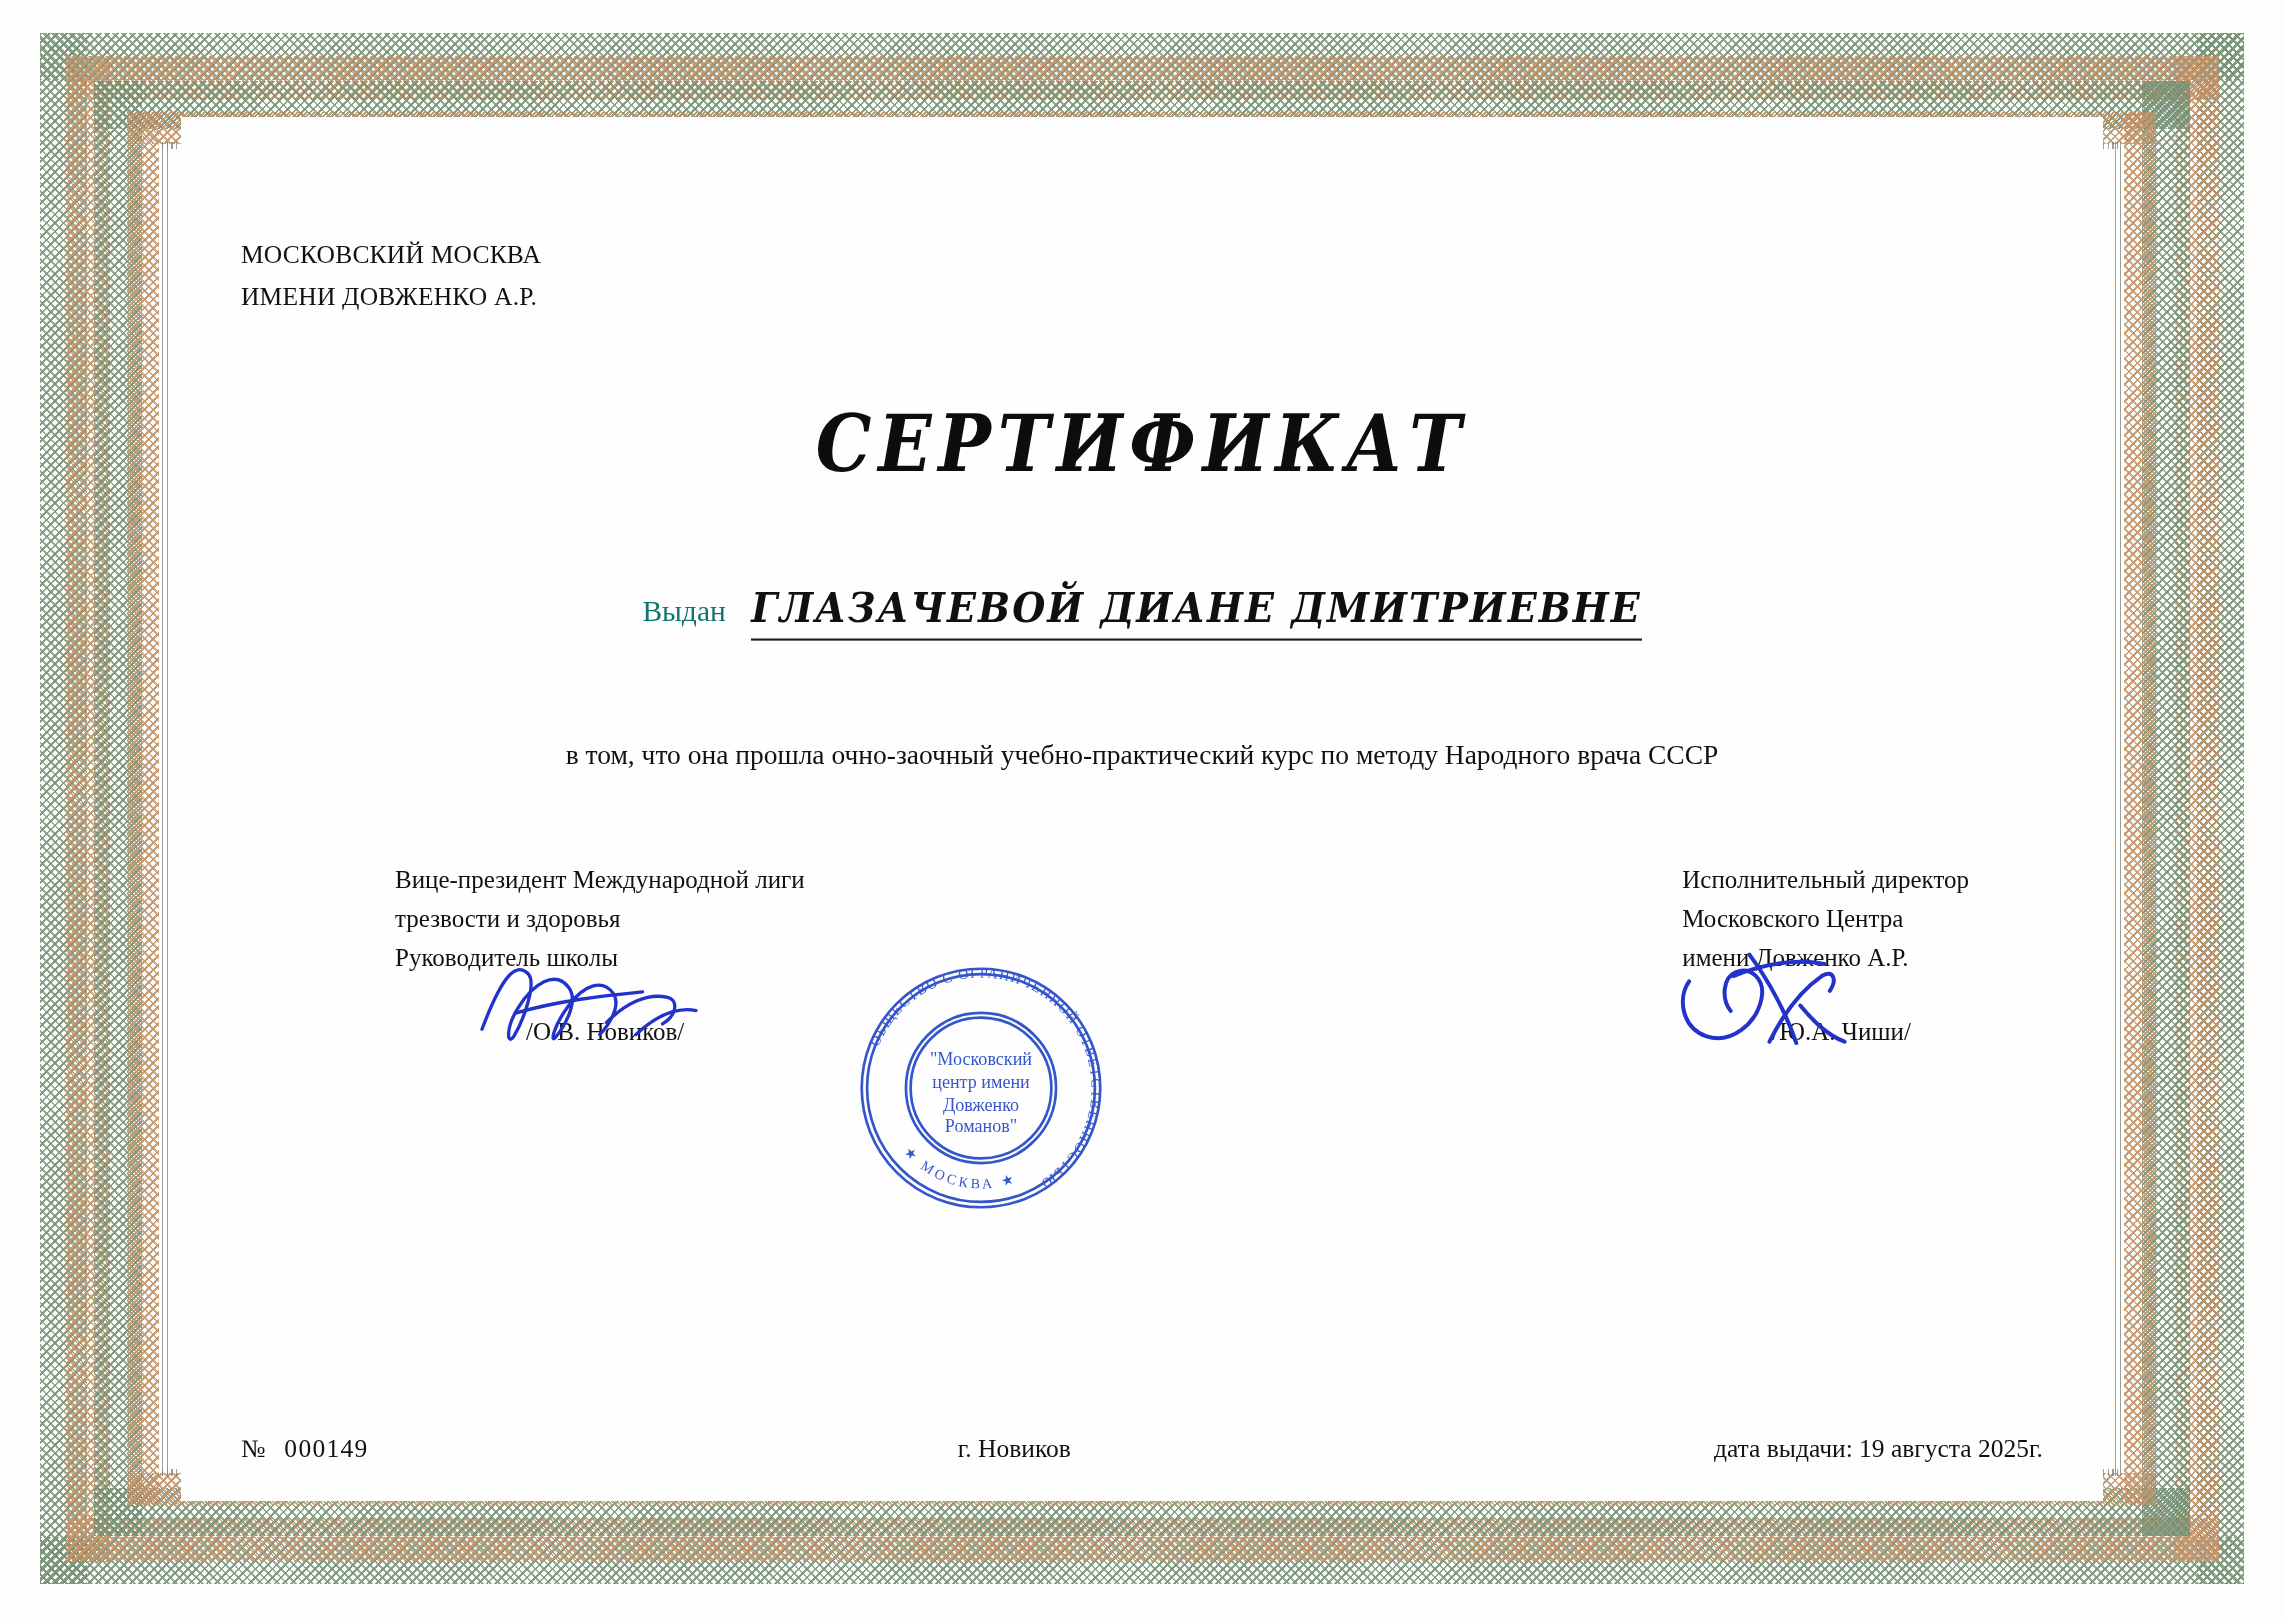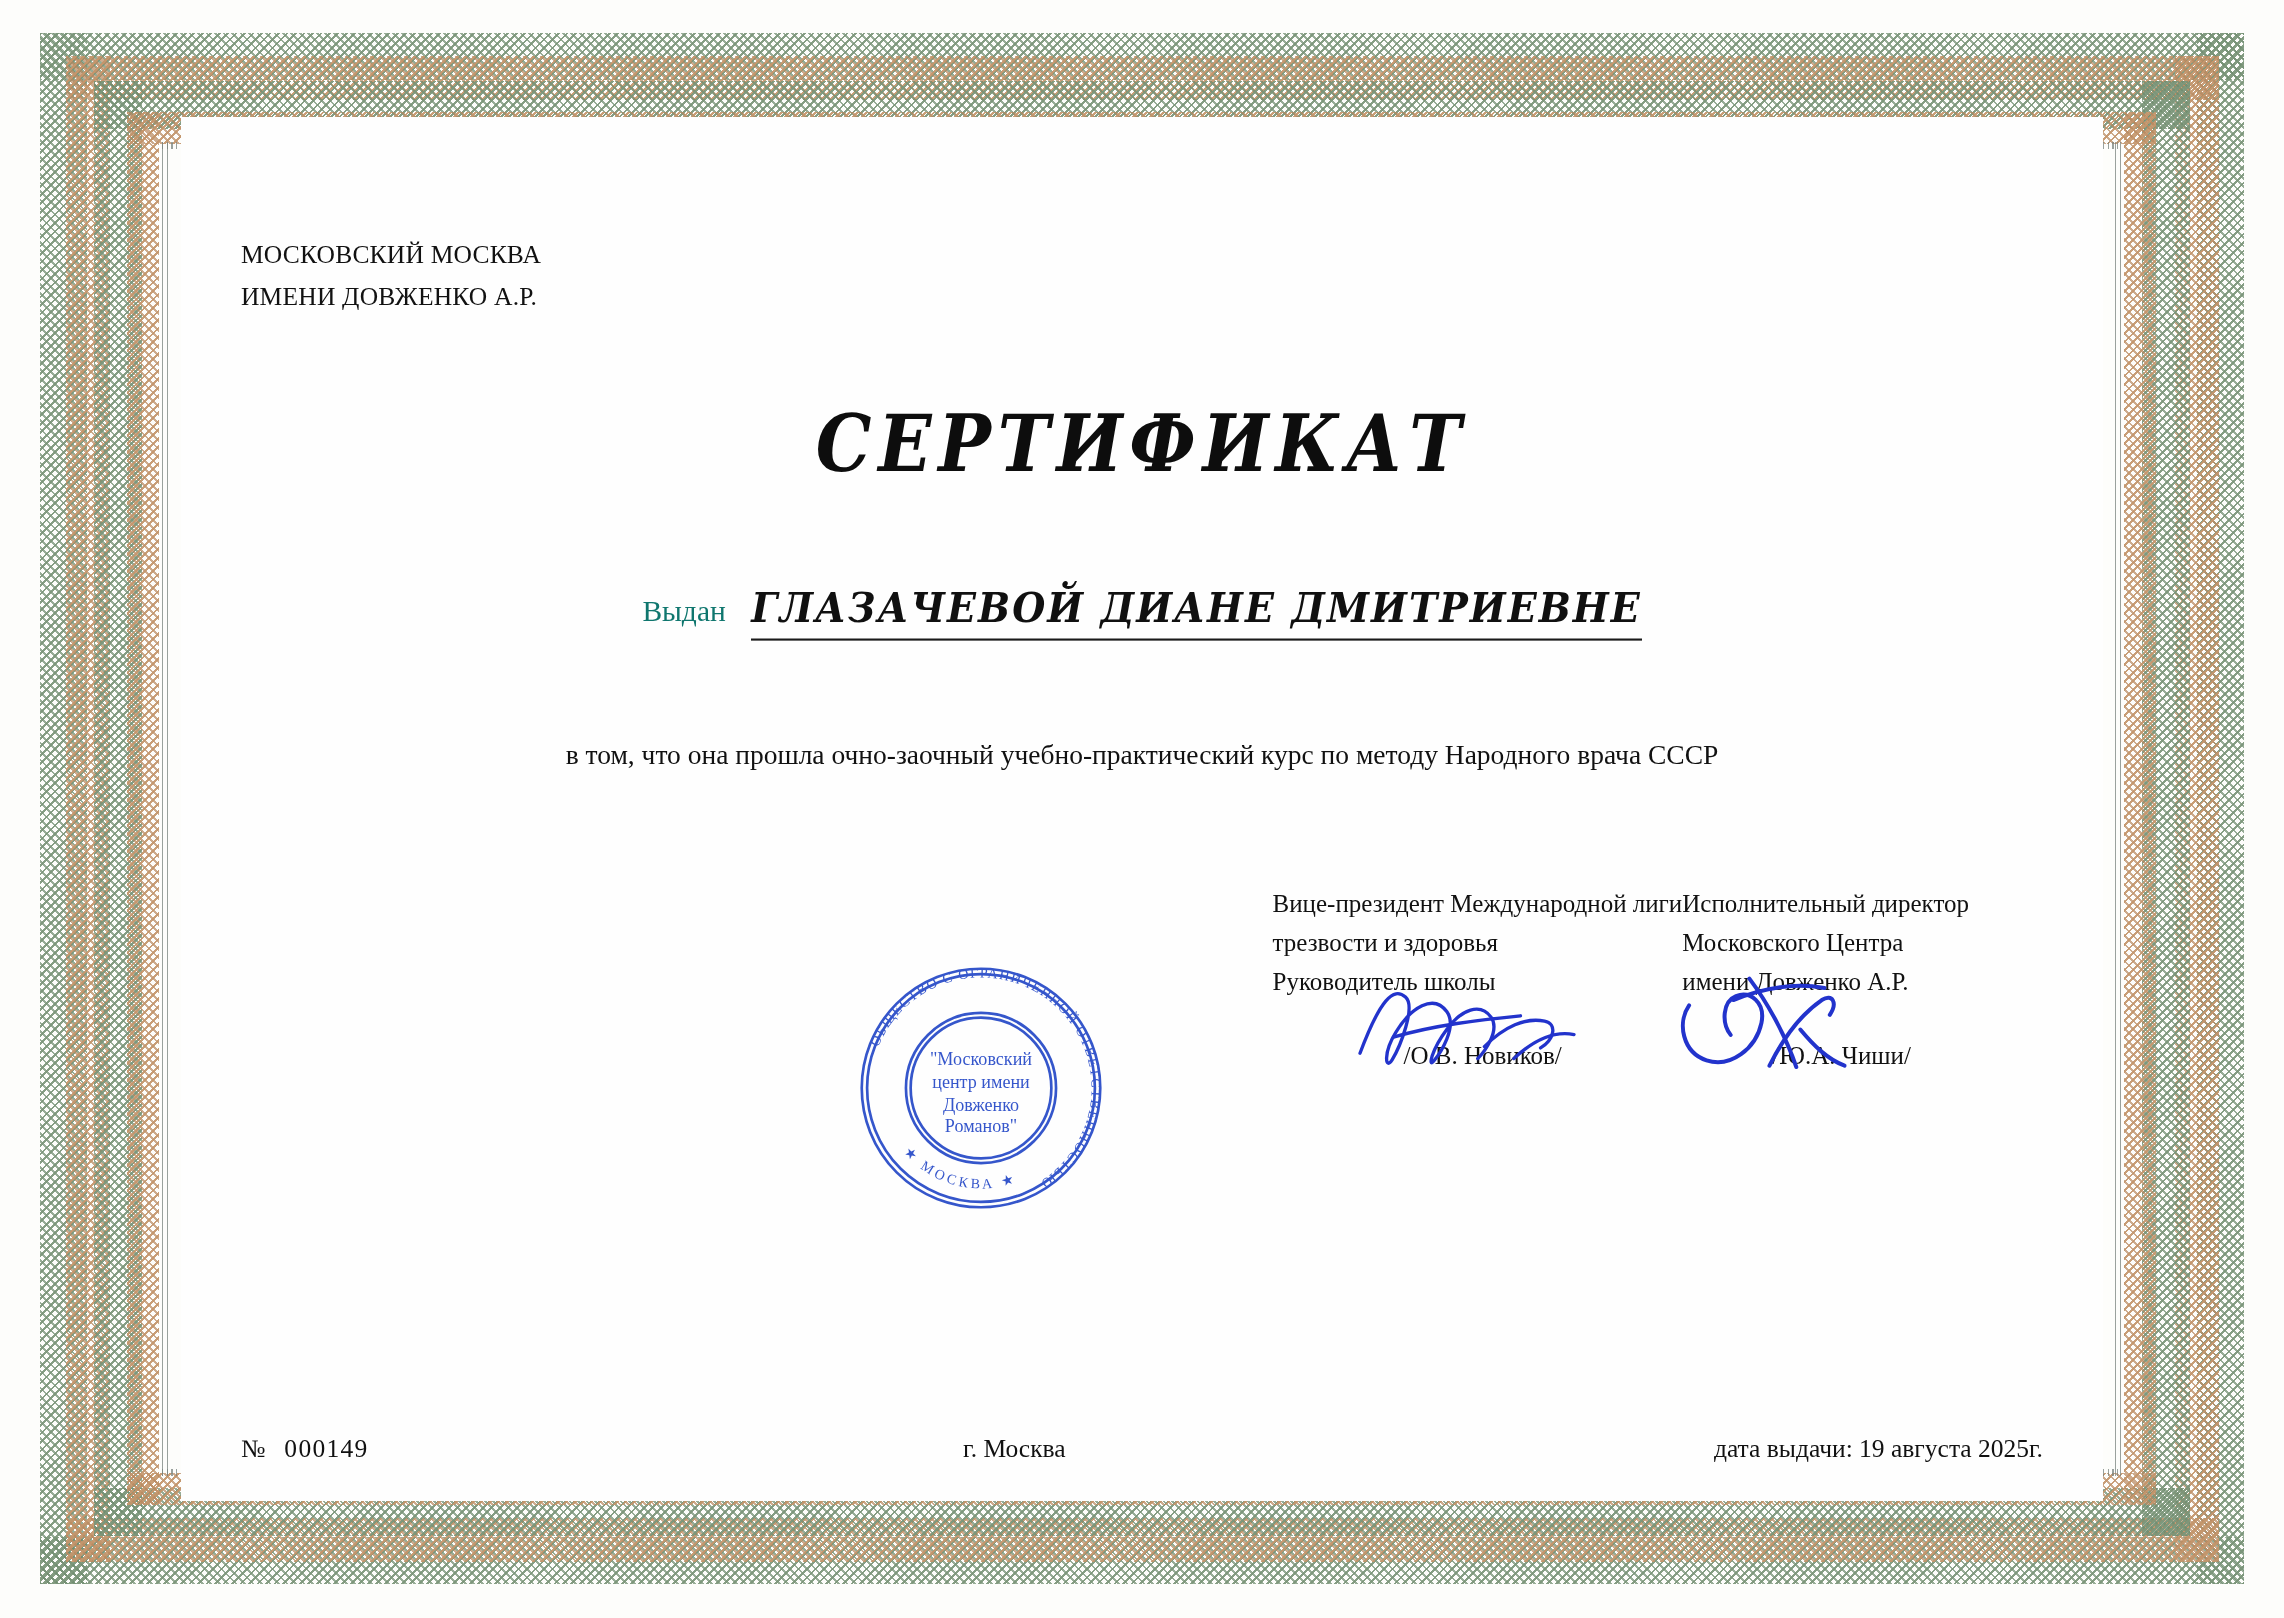--- a/index.html
+++ b/index.html
@@ -156,22 +156,22 @@
     font-family: "Liberation Sans", sans-serif;
     font-size: 26px;
   }
   .body-line2 .serif-part {
     font-family: "Liberation Serif", serif;
     font-size: 27.5px;
   }
 
   .signatures {
     display: flex;
-    justify-content: flex-end;
-    margin-top: 108px;
+    justify-content: space-between;
+    margin-top: 84px;
     padding: 0 114px 0 194px;
     position: relative;
   }
   .sig-block {
     font-size: 25px;
     line-height: 1.55;
     color: #111;
     position: relative;
   }
   .sig-block .sig-name {
@@ -321,21 +321,21 @@
           </svg>
         </div>
       </div>
     </div>
 
     <div class="footer">
       <div class="num">
         <span class="no-sign">№</span>
         <span class="no-value">000149</span>
       </div>
-      <div class="city">г. Москва</div>
+      <div class="city">г. Новиков</div>
       <div>дата выдачи: 19 августа 2025г.</div>
     </div>
 
   </div>
 
   <div class="stamp">
     <svg width="268" height="268" viewBox="0 0 400 400">
       <defs>
         <path id="outerArc" d="M 200,200 m -165,0 a 165,165 0 1,1 330,0 a 165,165 0 1,1 -330,0"></path>
         <path id="bottomArc" d="M 200,200 m -150,0 a 150,150 0 0,0 300,0"></path>

